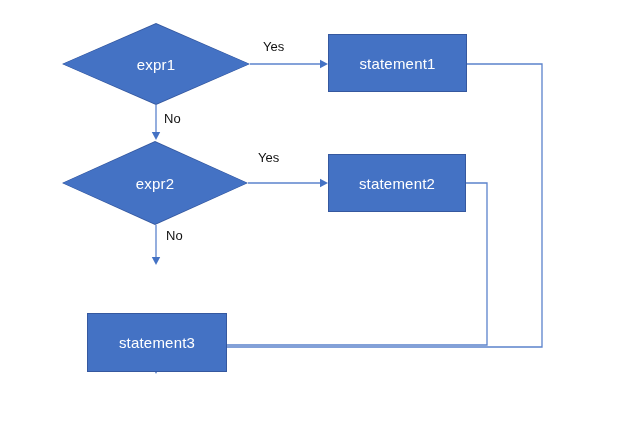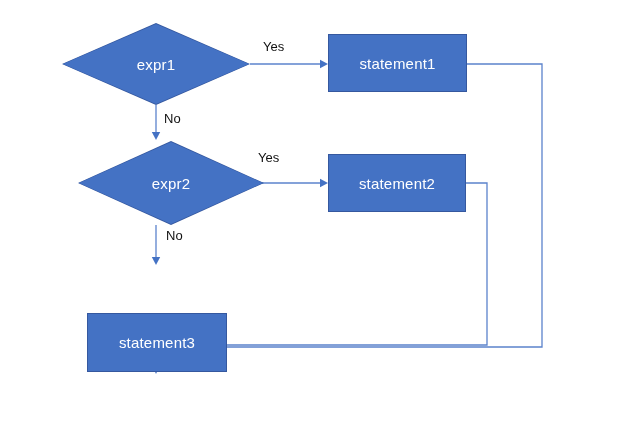--- a/index.html
+++ b/index.html
@@ -55,21 +55,21 @@
   .diamond-inner {
     inset: 1px;
     background: var(--shape_fill, #4472c4);
   }
   .rect-node {
     background: var(--shape_fill, #4472c4);
     border: 1px solid var(--shape_border, #35589f);
     box-sizing: border-box;
   }
   #n-expr1 { left: 62px;  top: 23px;  width: 188px; height: 82px; }
-  #n-expr2 { left: 78px;  top: 141px; width: 186px; height: 84px; }
+  #n-expr2 { left: 62px;  top: 141px; width: 186px; height: 84px; }
   #n-stmt1 { left: 328px; top: 34px;  width: 139px; height: 58px; text-align: right; }
   #n-stmt2 { left: 328px; top: 154px; width: 138px; height: 58px; text-align: center; }
   #n-stmt3 { left: 87px;  top: 266px; width: 140px; height: 59px; margin-top: 47px; }
   .elabel {
     position: absolute;
     color: var(--label_text, #111111);
     font-size: 13px;
     white-space: nowrap;
     z-index: 3;
   }

